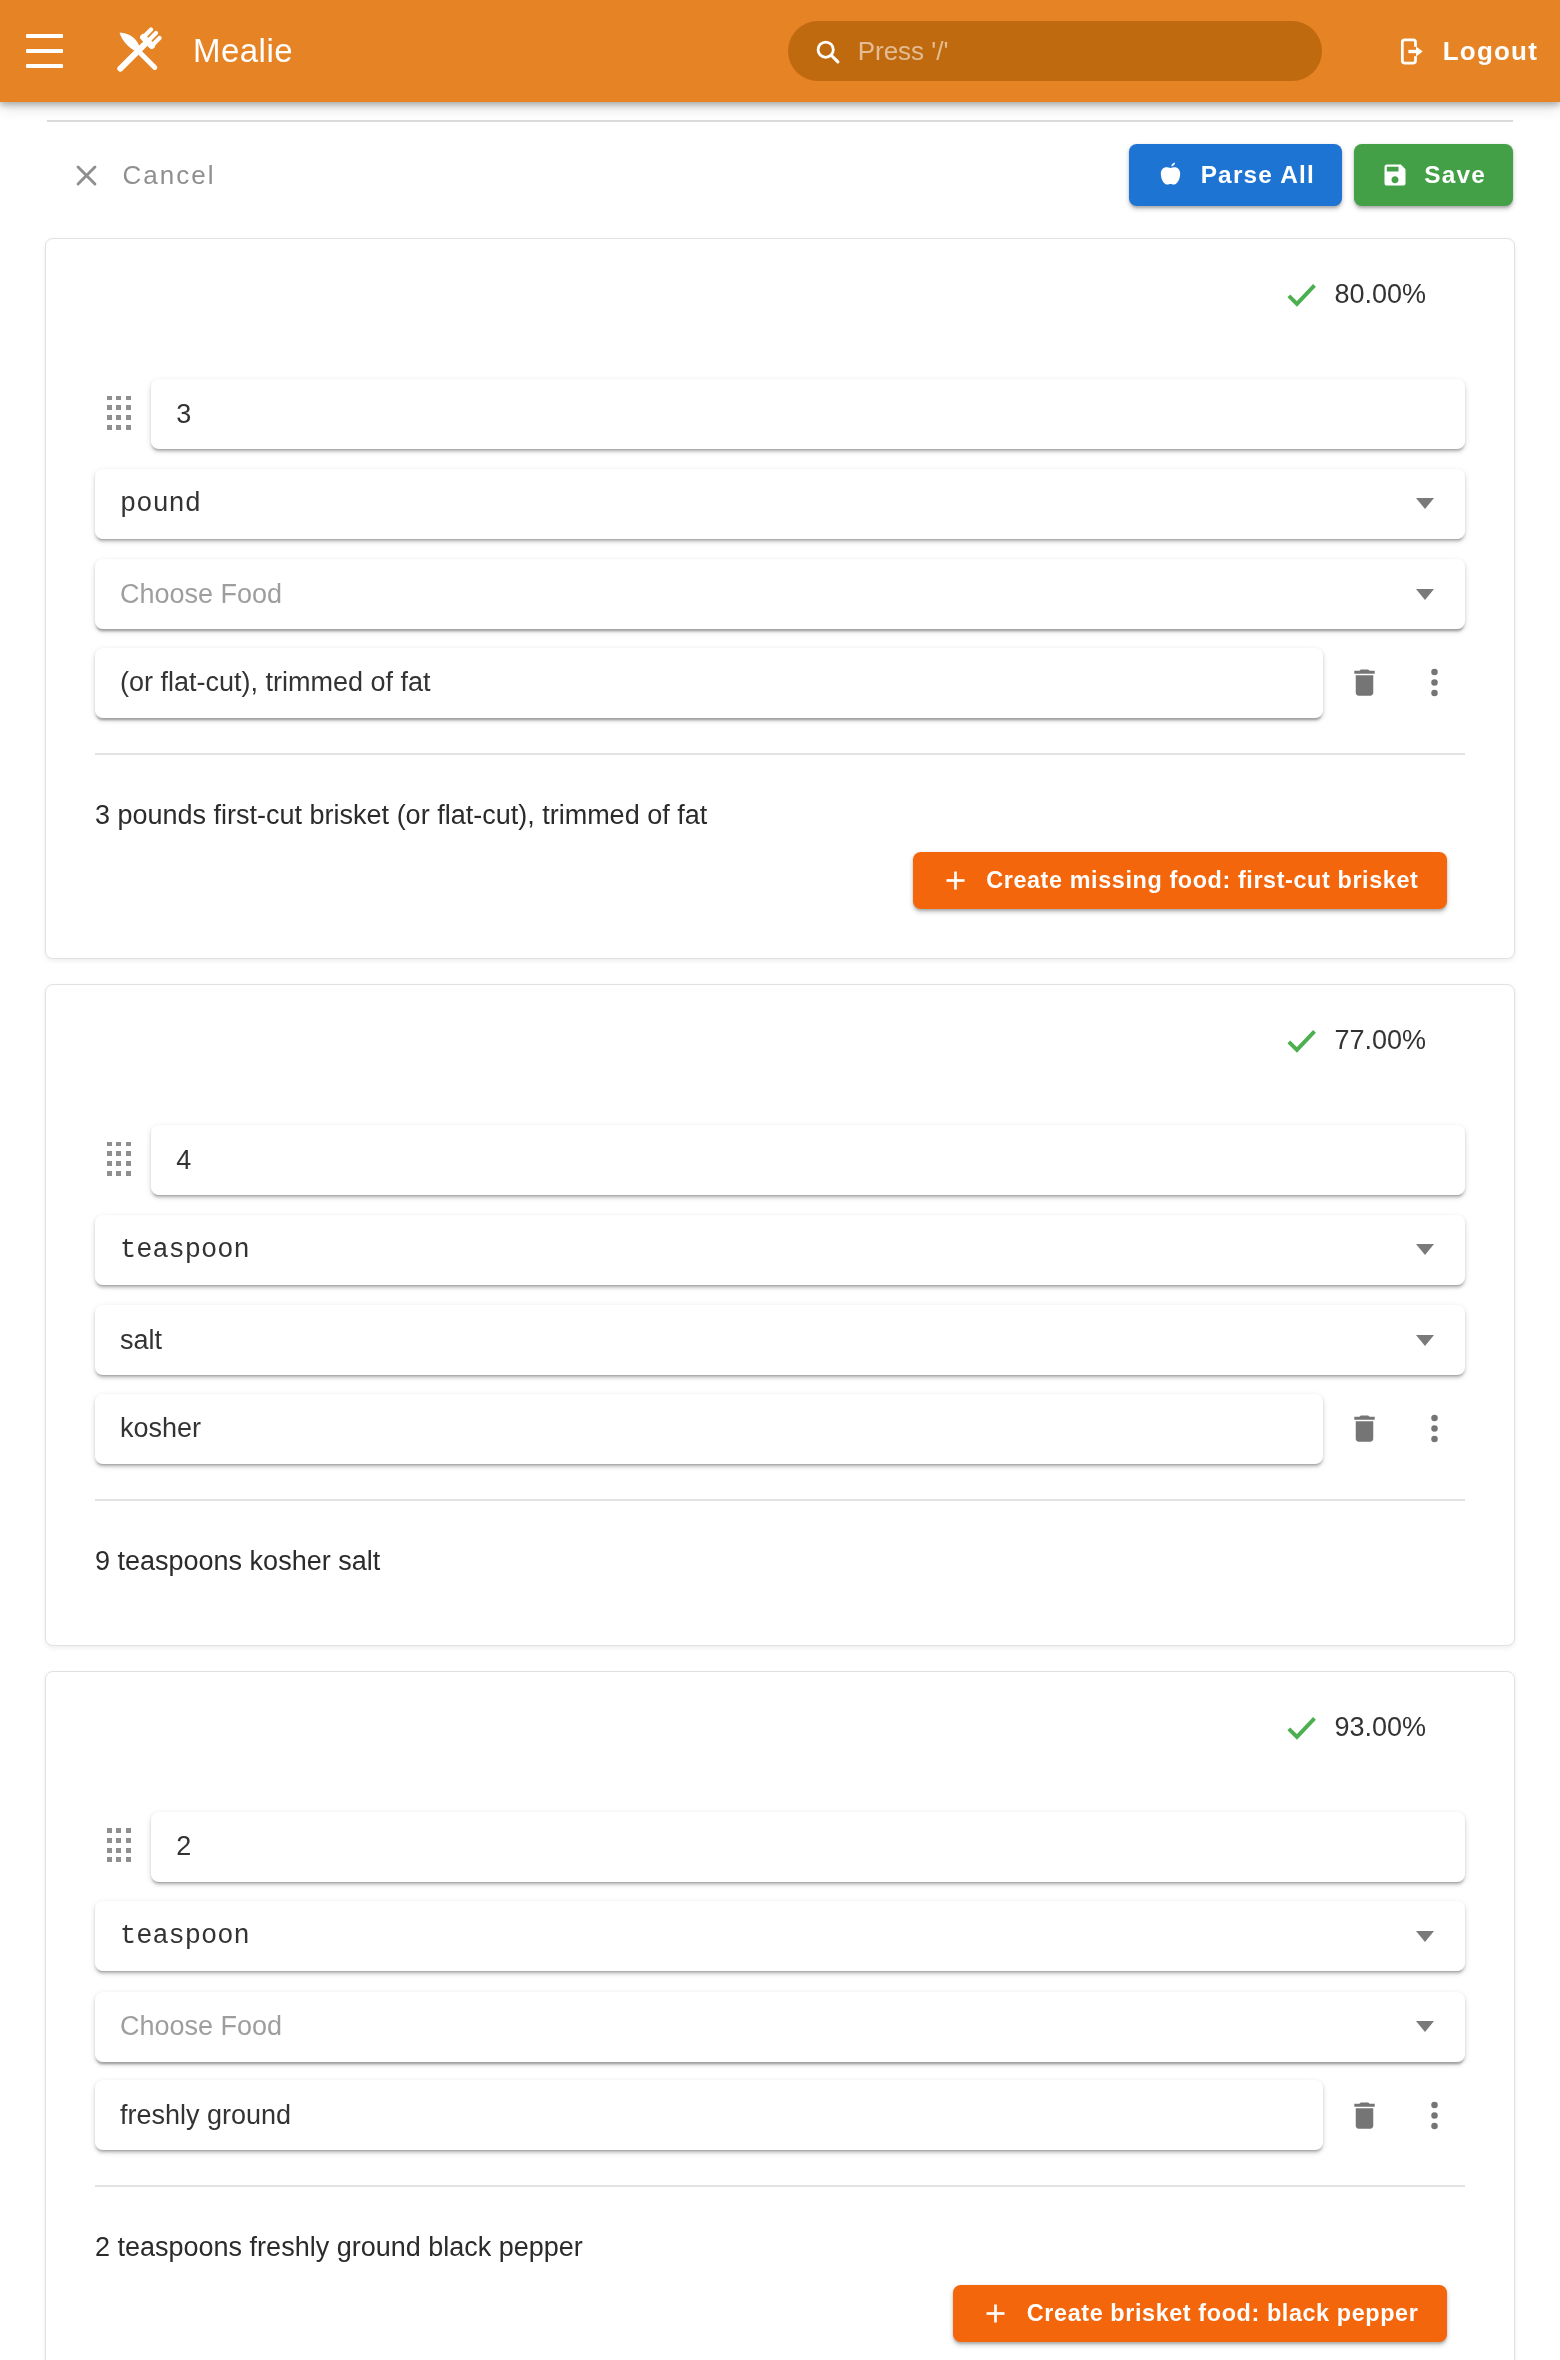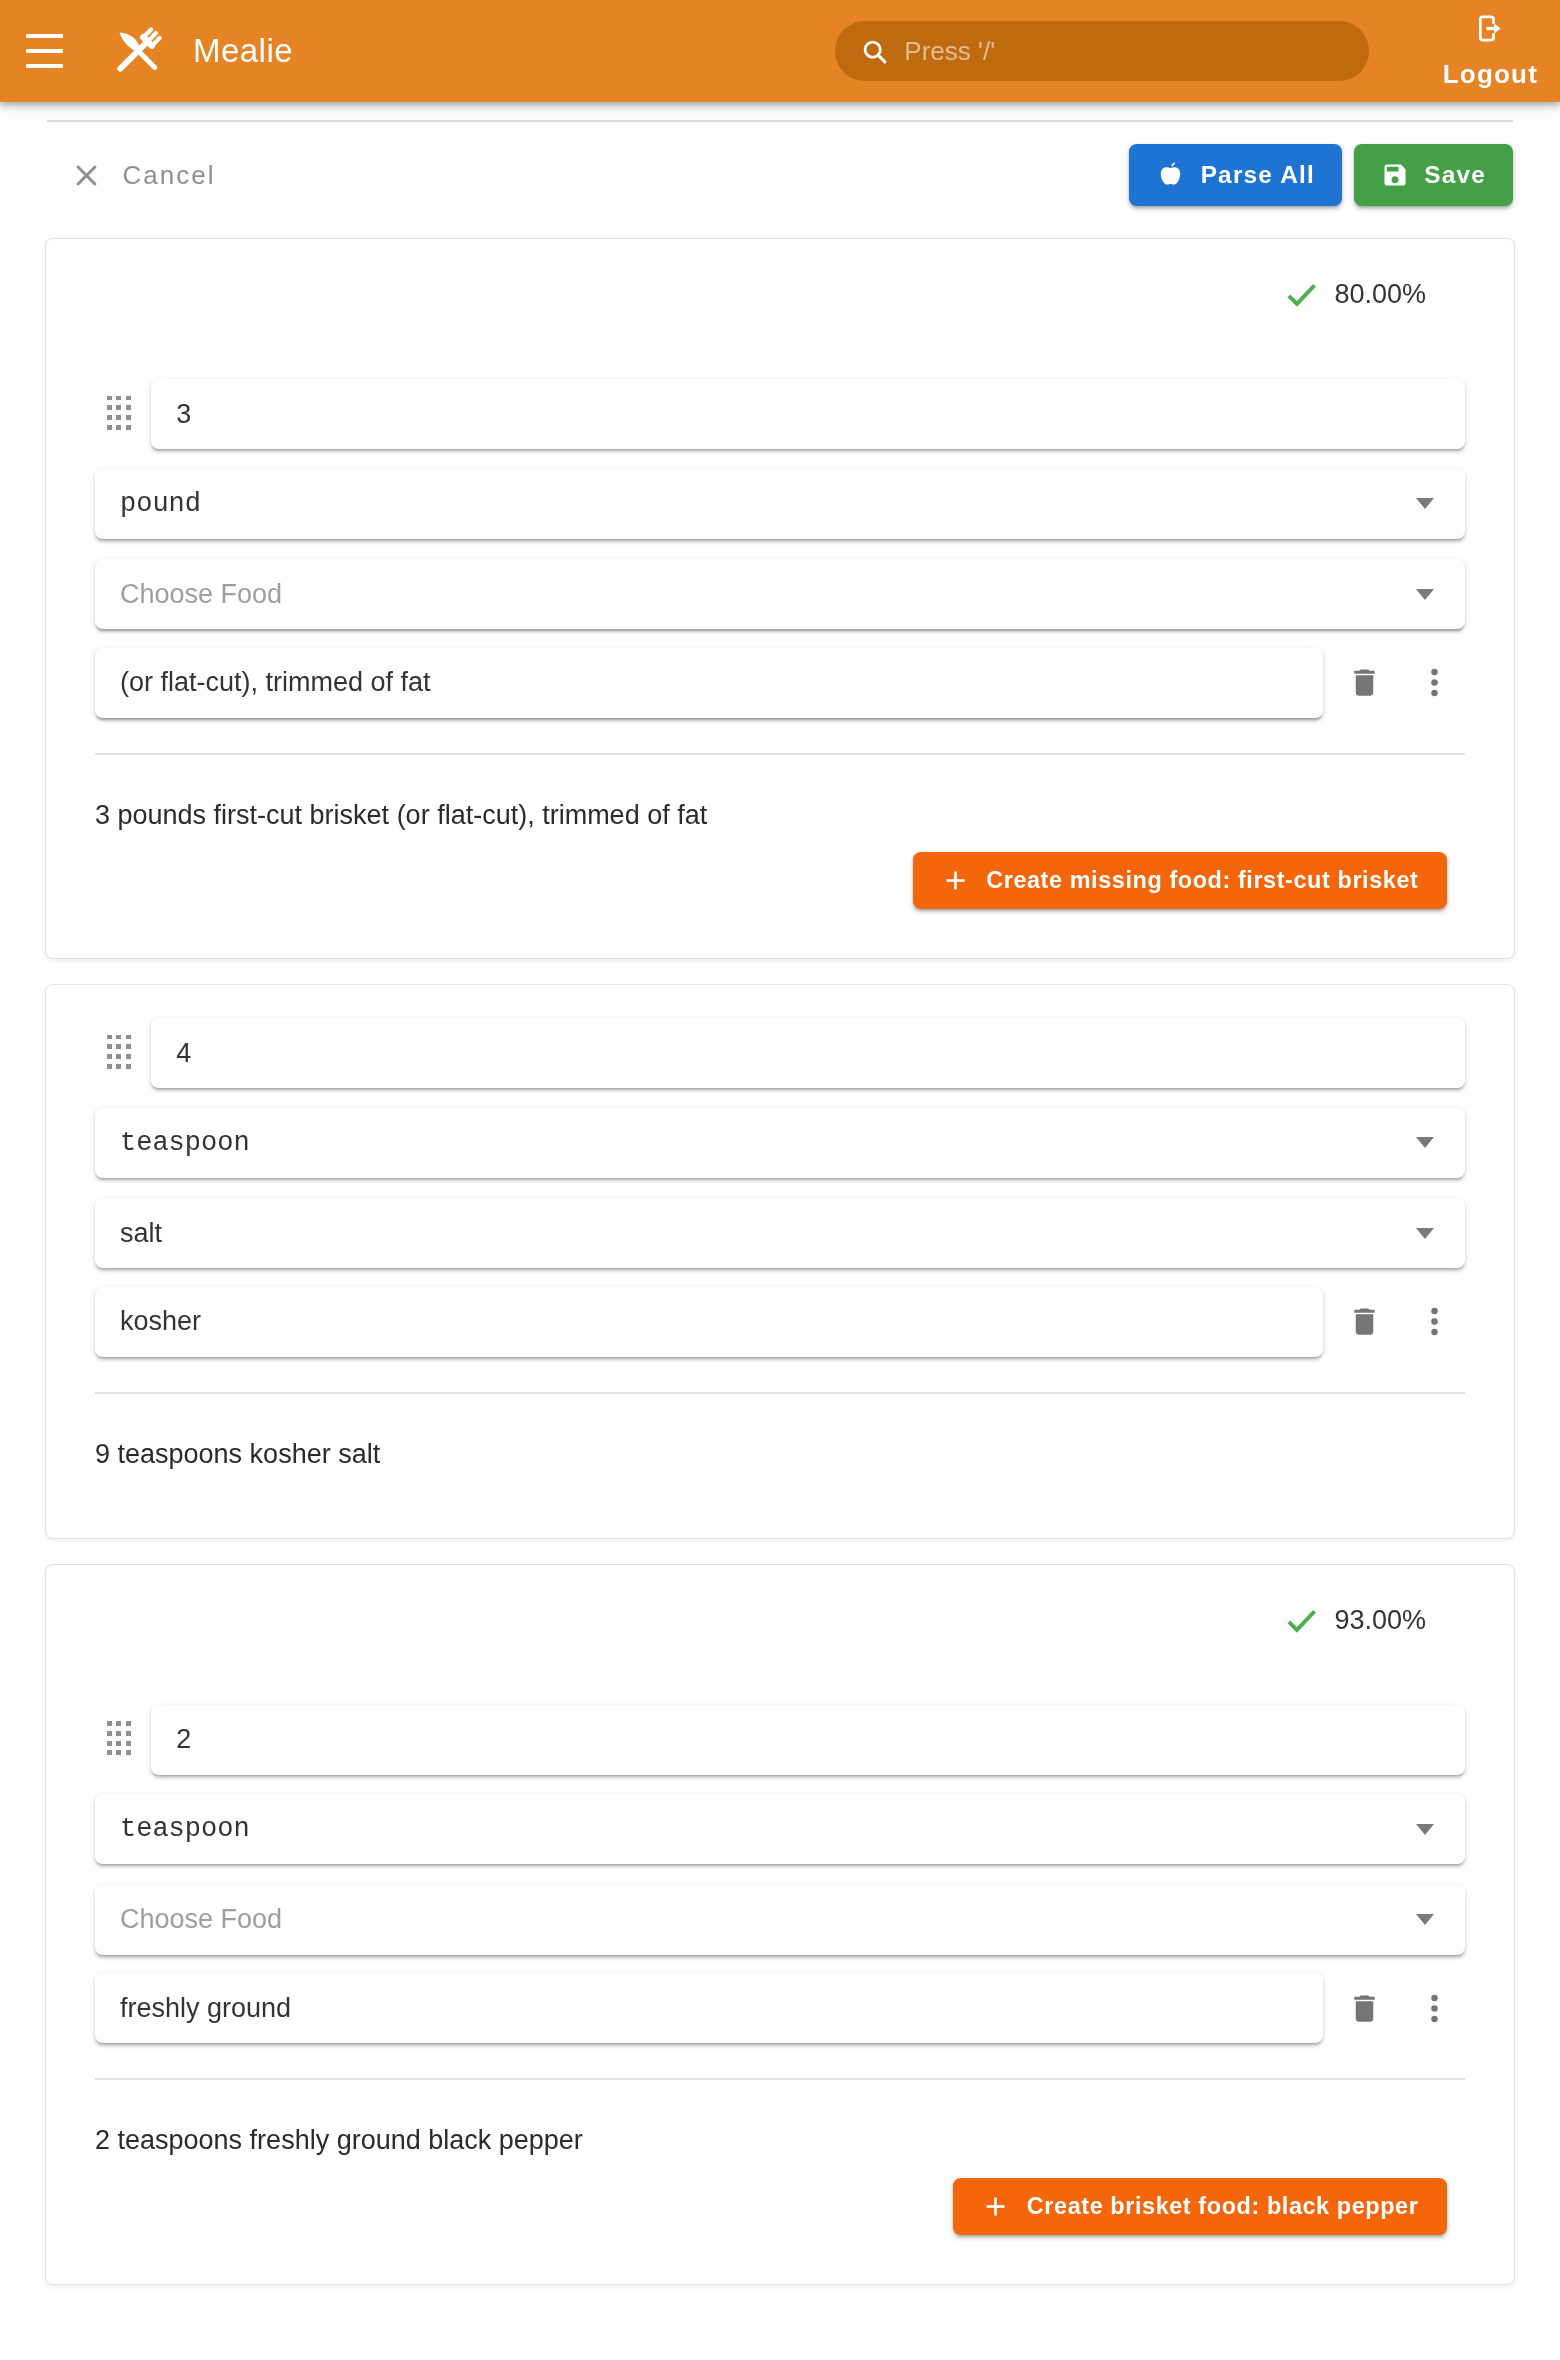--- a/index.html
+++ b/index.html
@@ -30,21 +30,21 @@
   .hamburger{width:43px;height:35px;display:flex;flex-direction:column;justify-content:space-between;
     background:none;border:none;cursor:pointer;padding:0;margin:0 39px 0 3.9px;}
   .hamburger span{display:block;height:4.9px;width:37px;background:#fff;border-radius:1px;}
   .logo{width:60px;height:60px;margin-right:25px;flex:0 0 auto;}
   .app-title{color:#fff;font-size:33px;font-weight:500;letter-spacing:0.5px;}
   .searchbar{
     margin-left:auto;width:534px;height:60px;border-radius:30px;background:var(--search-bg);
     display:flex;align-items:center;padding:0 25px;cursor:text;
   }
   .searchbar .ph{color:rgba(255,255,255,.55);font-size:26px;margin-left:15.6px;}
-  .logout{display:flex;align-items:center;gap:13.7px;margin-left:74px;background:none;border:none;cursor:pointer;padding:0;flex-direction:column;}
+  .logout{display:flex;align-items:center;gap:13.7px;margin-left:74px;background:none;border:none;cursor:pointer;padding:0;}
   .logout .lbl{color:#fff;font-size:26px;font-weight:700;letter-spacing:1.2px;}
   
   .top-rule{border:none;border-top:2px solid #DBDBDB;margin:17.6px 47px 0 47px;}
   .toolbar{display:flex;align-items:center;padding:0 47px;margin-top:21.5px;height:64px;}
   .cancel{display:flex;align-items:center;gap:21.5px;background:none;border:none;cursor:pointer;padding:0 0 0 25px;}
   .cancel .lbl{color:var(--gray-text);font-size:26px;font-weight:500;letter-spacing:2px;}
   .toolbar .spacer{flex:1;}
   .btn{display:flex;align-items:center;border:none;cursor:pointer;border-radius:7.8px;color:#fff;
     font-family:inherit;font-weight:700;box-shadow:0 2.9px 4.9px rgba(0,0,0,.22), 0 2px 2px rgba(0,0,0,.14);}
   .btn-parse{background:var(--blue);height:62px;padding:0 27px;font-size:24.4px;letter-spacing:1.2px;gap:15.6px;}
@@ -220,20 +220,26 @@
         <svg width="27" height="27" viewBox="0 0 24 24">
           <line x1="12" y1="4" x2="12" y2="20" stroke="#fff" stroke-width="2.4"></line>
           <line x1="4" y1="12" x2="20" y2="12" stroke="#fff" stroke-width="2.4"></line>
         </svg>
         <span>Create missing food: first-cut brisket</span>
       </button>
     </div>
   </section>
 
   <section class="card no-create">
+    <div class="conf-row">
+      <svg width="39" height="39" viewBox="0 0 24 24">
+        <path d="M4.2 12.8 L9.2 17.8 L20 6.4" fill="none" stroke="#4CAF50" stroke-width="2.4"></path>
+      </svg>
+      <span class="conf-text">77.00%</span>
+    </div>
     <div class="row amount-row">
       <div class="drag">
         <i></i>
           <i></i>
           <i></i>
           <i></i>
           <i></i>
           <i></i>
           <i></i>
           <i></i>

